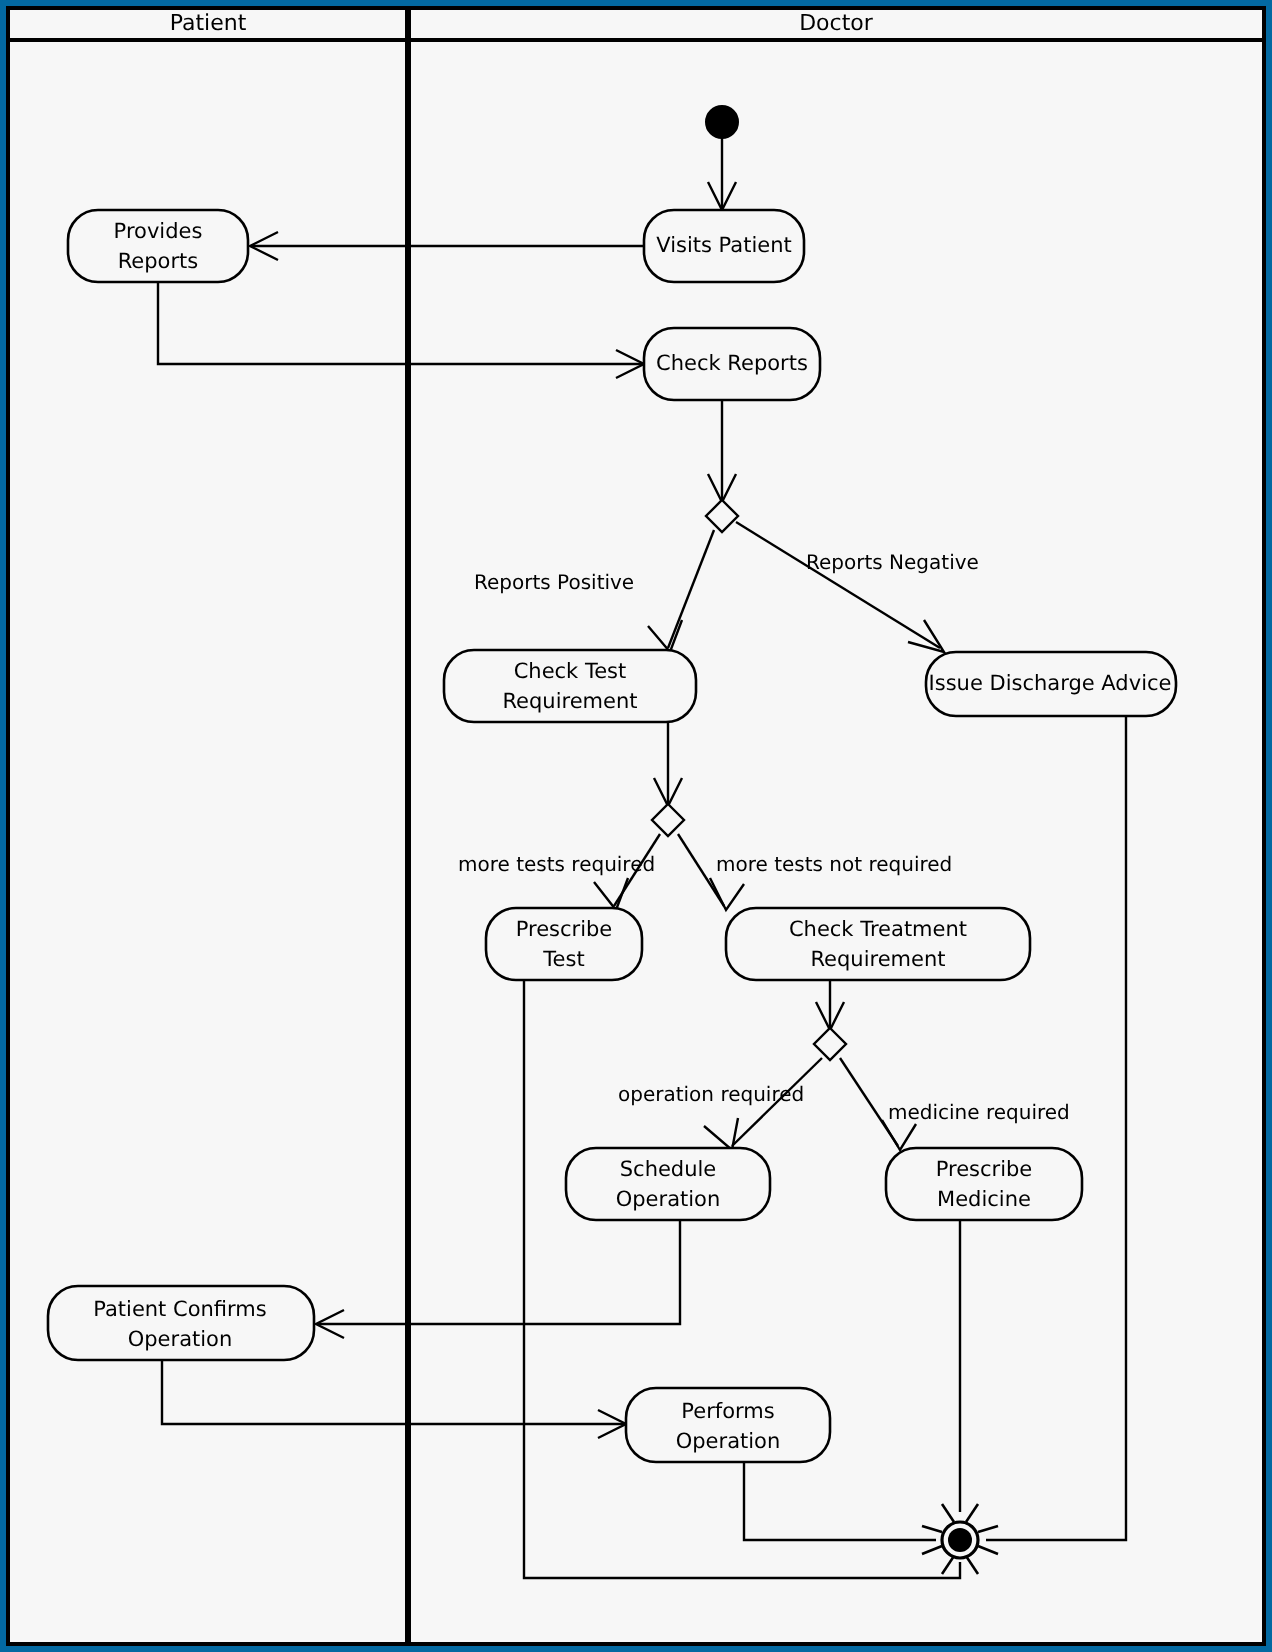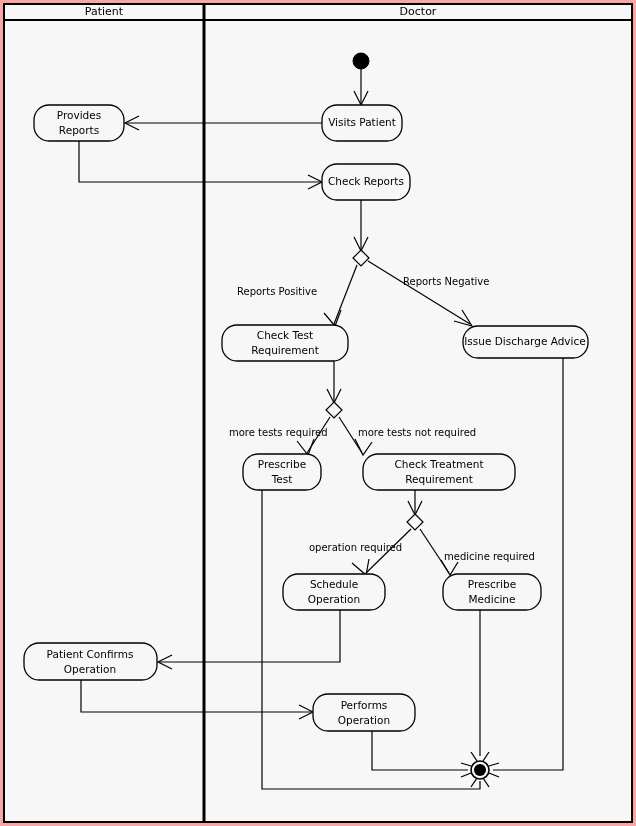--- a/index.html
+++ b/index.html
@@ -8,21 +8,21 @@
     padding: 0;
     background: #ffffff;
   }
   body {
     font-family: "DejaVu Sans", "Liberation Sans", sans-serif;
   }
   #canvas-wrap {
     position: relative;
     width: 636px;
     height: 826px;
-    background: #fca5a5;
+    background: #0369a1;
     overflow: hidden;
   }
   svg#diagram {
     position: absolute;
     left: 0;
     top: 0;
     width: 636px;
     height: 826px;
     display: block;
   }

